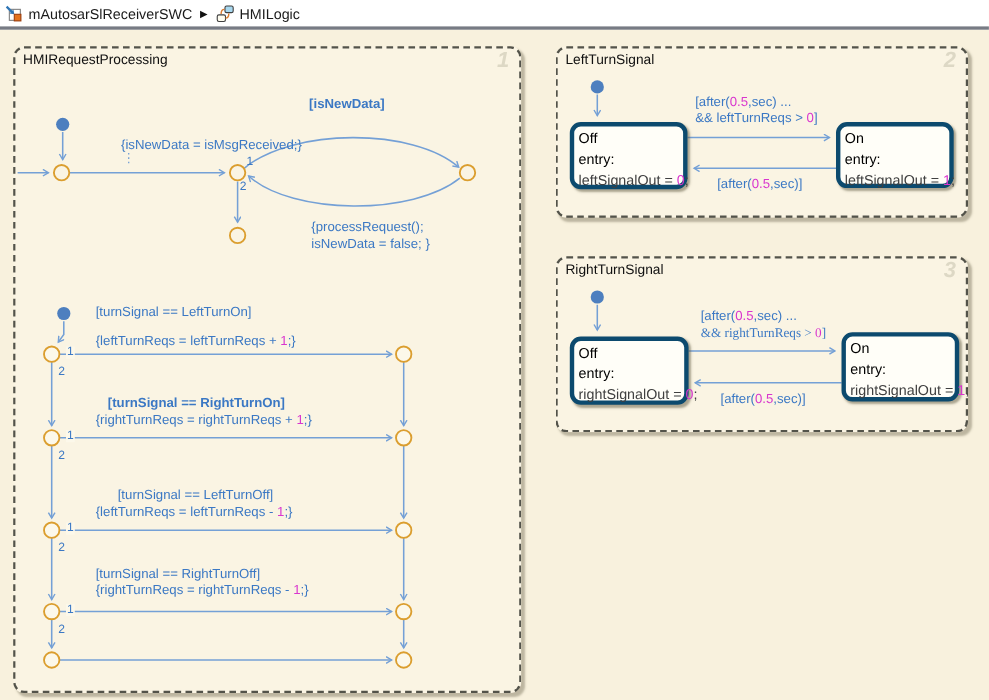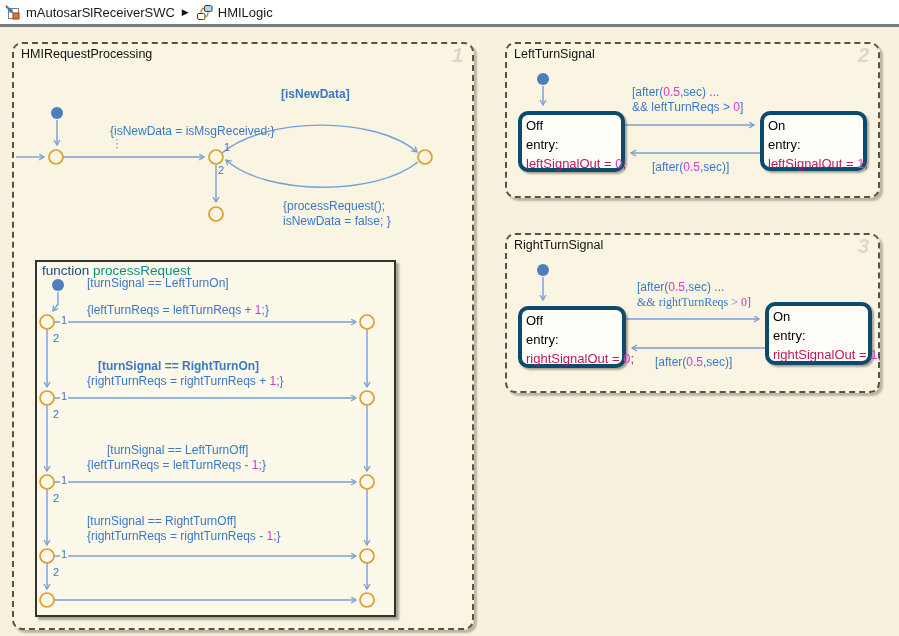--- a/index.html
+++ b/index.html
@@ -35,21 +35,21 @@
   .arrowhead{fill:none;stroke:var(--transition_line,#74a0d6);stroke-width:1.3;}
   .junction{fill:var(--panel_fill,#faf4e3);stroke:var(--junction_orange,#db9e2f);stroke-width:1.7;}
   .junction-f{fill:var(--function_fill,#fcf8ea);}
   .dot{fill:var(--default_dot_blue,#4d7fbf);}
   
   .tlabel{position:absolute;font-size:12px;color:var(--transition_text,#3b78c4);white-space:nowrap;}
   .port{position:absolute;font-size:11px;color:var(--transition_text,#3b78c4);}
   .port-mask{background:var(--function_fill,#fcf8ea);padding:0 1px;line-height:11px;}
   .c-b{color:var(--transition_text,#3b78c4);}
   .c-m{color:var(--literal_magenta,#d936ce);}
-  .c-k{color:#be185d;}
+  .c-k{color:#404040;}
   
   .func-box{
     position:absolute;left:21px;top:216px;width:361px;height:357px;box-sizing:border-box;
     border:2px solid #34342f;background:var(--function_fill,#fcf8ea);
     box-shadow:3px 3px 2px rgba(70,65,50,0.45);
   }
   .func-header{position:absolute;left:5px;top:1px;font-size:13.5px;white-space:nowrap;}
   .kw{color:var(--function_keyword,#1f4d73);}
   .fname{color:var(--function_name_teal,#108c8c);}
   
@@ -75,26 +75,20 @@
     <rect x="8.5" y="1.5" width="7.5" height="6" rx="1.5" fill="#a8d8ef" stroke="#3f3f3f"></rect>
     <rect x="1.5" y="9.5" width="7.5" height="6" rx="1.5" fill="#fffdf0" stroke="#3f3f3f"></rect>
     <path d="M5,8.8 C5,5.5 6,4.5 8,4.5" stroke="#d97b2e" stroke-width="1.3" fill="none"></path>
     <path d="M12,8.2 C12,11.5 11,12.5 9,12.5" stroke="#d97b2e" stroke-width="1.3" fill="none"></path>
   </svg>
   <span class="crumb">HMILogic</span>
 </div>
 
 <section class="panel" style="left:12px;top:42px;width:458px;height:584px;">
 
-  <div class="func-box">
-    <div class="func-header">
-      <span class="kw">function</span>
-      <span class="fname">processRequest</span>
-    </div>
-  </div>
 
   <svg class="wires" width="458" height="584">
     <defs>
       <marker id="arwA" markerWidth="9" markerHeight="9" refX="5.5" refY="3.5" orient="auto" markerUnits="userSpaceOnUse">
         <path class="arrowhead" d="M0.5,0.5 L5.5,3.5 L0.5,6.5"></path>
       </marker>
     </defs>
 
     <path class="wire" d="M2,113 H30" marker-end="url(#arwA)"></path>
     <path class="wire" d="M43,76 V101" marker-end="url(#arwA)"></path>

